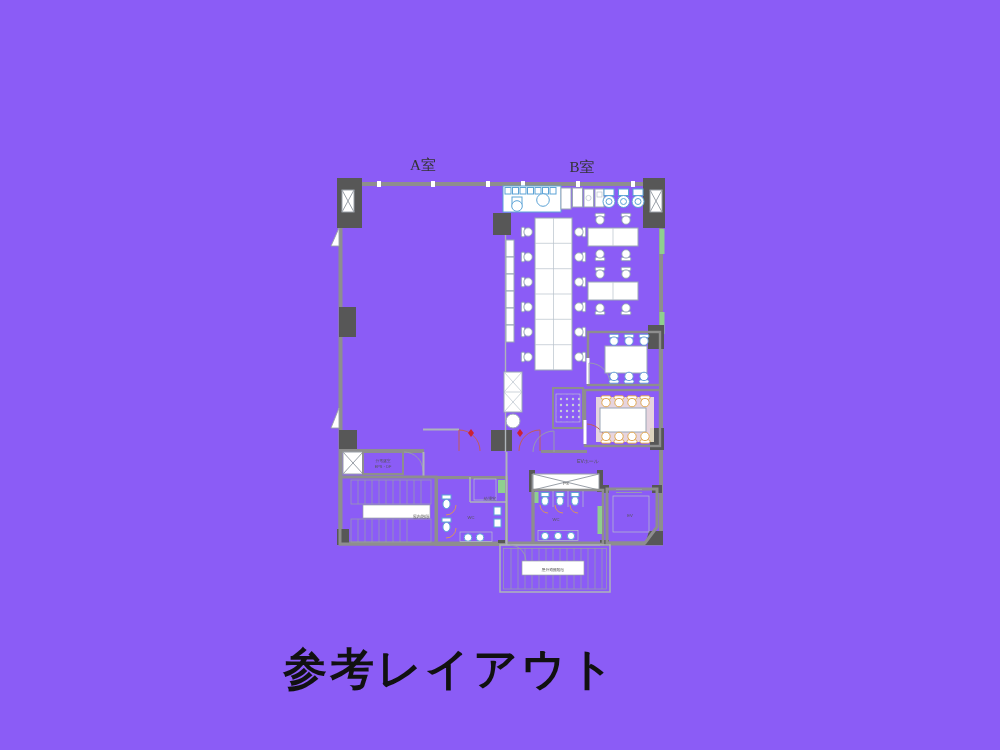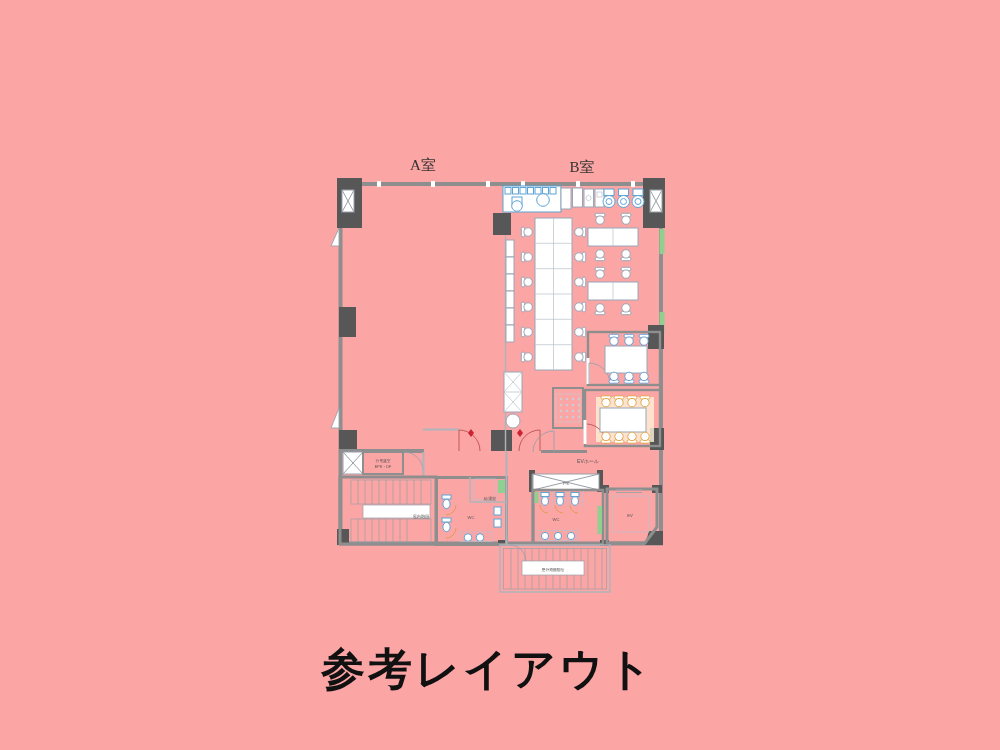--- a/index.html
+++ b/index.html
@@ -1,16 +1,16 @@
 <!DOCTYPE html>
 <html style="--wall-dark: #575757; --wall-gray: #8e8e8e; --line-blue: #a8c0d8; --furniture: #9aa6b5; --chair-blue: #5b9bd5; --chair-orange: #dfa243; --accent-green: #8fcf8f; --door-red: #c25b5b; --fixture-blue: #5ca3d6; --fixture-orange: #e09a4e; --title-color: #111111;"><head>
 <meta charset="utf-8">
 <style>
   html,body{margin:0;padding:0;background:#ffffff;}
-  .page{position:relative;width:1000px;height:750px;background:#fca5a5;overflow:hidden;
+  .page{position:relative;width:1000px;height:750px;background:#8b5cf6;overflow:hidden;
         font-family:"Liberation Sans",sans-serif;}
   svg{position:absolute;left:0;top:0;}
   
   .wall{stroke:var(--wall-gray,#8e8e8e);fill:none;}
   .wall-thin{stroke:#aeb4ba;fill:none;}
   .dark{fill:var(--wall-dark,#575757);stroke:none;}
   .fn{stroke:var(--furniture,#9aa6b5);fill:#fff;stroke-width:1;}
   .fnl{stroke:#b8c1cc;fill:none;stroke-width:.7;}
   .fx{stroke:var(--fixture-blue,#5ca3d6);fill:#fff;stroke-width:1;}
   .gr{fill:var(--accent-green,#8fcf8f);stroke:none;}
@@ -21,21 +21,21 @@
   .tread{stroke:#9aa0a8;stroke-width:.7;fill:none;}
   .chair-gray{color:#8fa0b2;}
   .chair-blue{color:var(--chair-blue,#5b9bd5);}
   .chair-orange{color:var(--chair-orange,#dfa243);}
   .room-label{font-family:"Liberation Serif",serif;font-size:15px;fill:#333;}
   .small-label{font-family:"Liberation Sans",sans-serif;font-size:5px;fill:#555;}
   .tiny-label{font-family:"Liberation Sans",sans-serif;font-size:4.2px;fill:#555;}
   .micro-label{font-family:"Liberation Sans",sans-serif;font-size:3.8px;fill:#555;}
   .title{position:absolute;left:0;top:640px;width:900px;text-align:center;
          font-weight:700;font-size:44px;letter-spacing:3px;color:var(--title-color,#111);
-         font-family:"Liberation Sans",sans-serif;padding-left:38px;}
+         font-family:"Liberation Sans",sans-serif;}
 </style>
 </head>
 <body>
 
 <div class="page">
 
 <svg width="1000" height="750" viewBox="0 0 1000 750">
   <defs>
     <g id="chair" fill="#fff" stroke="currentColor" stroke-width=".9">
       <rect x="-5" y="-6.2" width="10" height="3.4" rx="1.7"></rect>

